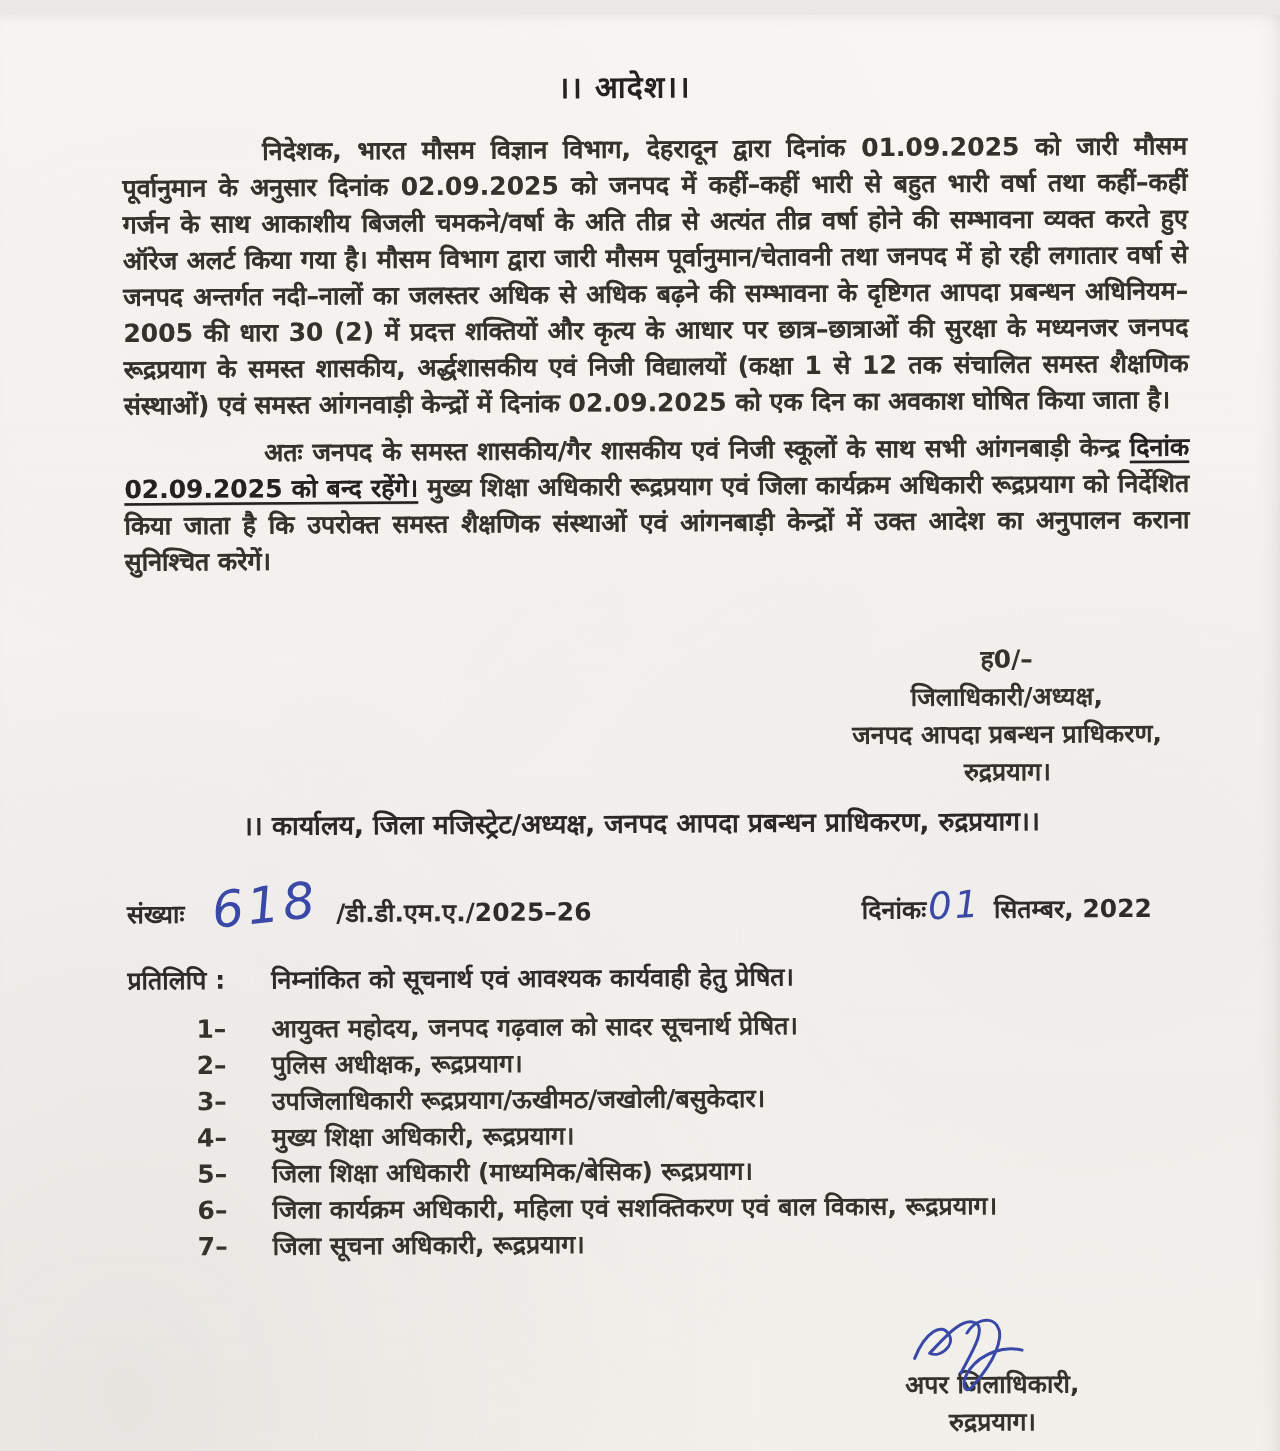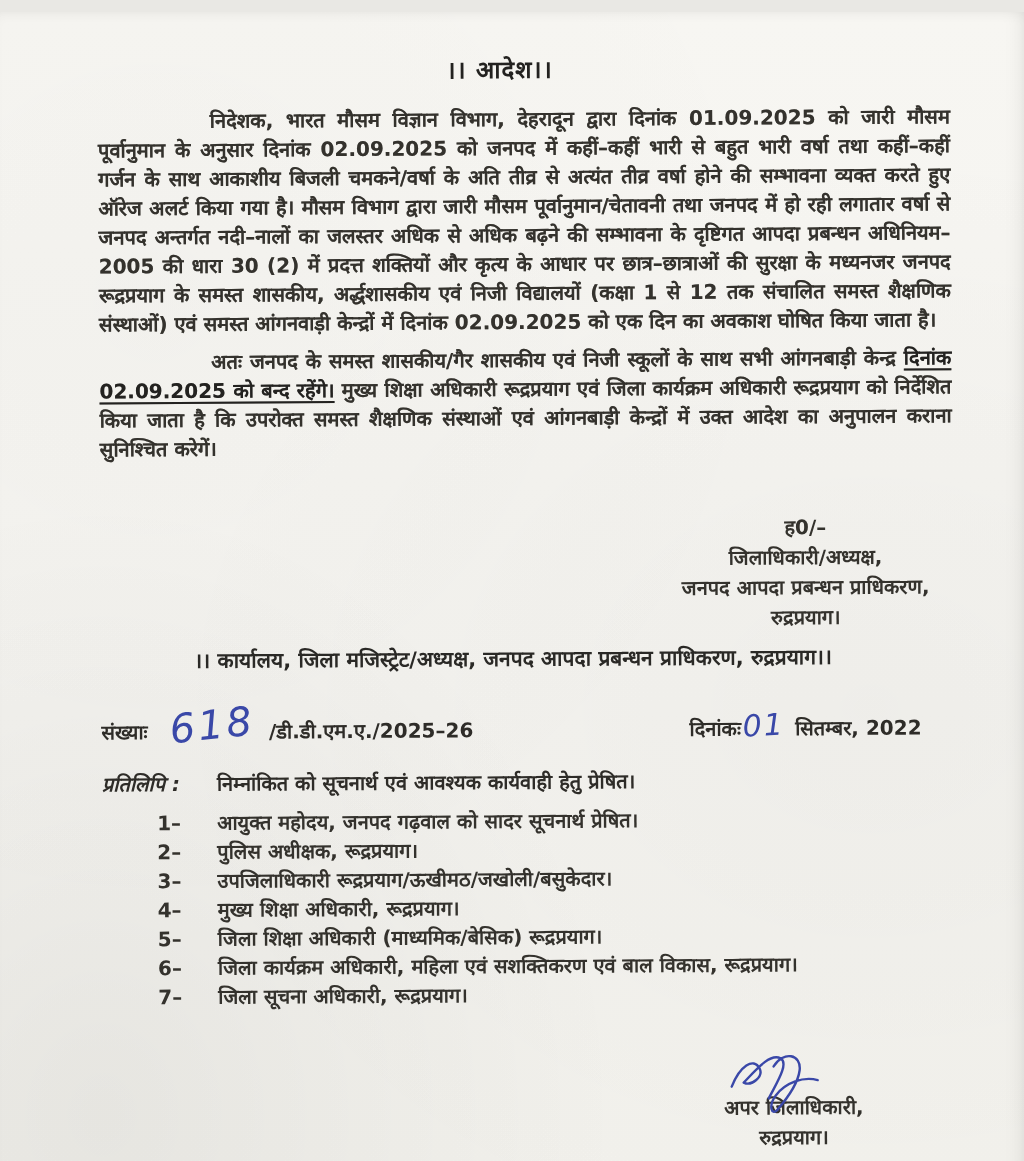--- a/index.html
+++ b/index.html
@@ -69,21 +69,21 @@
   .hand-date {
     font-size: 30px; line-height: 26px; letter-spacing: 2px;
     display: inline-block; transform: rotate(-3deg);
     margin: 0 10px 0 2px;
   }
 
   .copies-heading {
     position: absolute; top: 756px; left: 100px; width: 760px;
     font-size: 20px; font-weight: 600; display: flex;
   }
-  .copies-heading .label { width: 115px; flex: 0 0 auto; font-style: italic; }
+  .copies-heading .label { width: 115px; flex: 0 0 auto; }
   .copies-list { position: absolute; top: 798px; left: 155px; width: 720px; }
   .copy-row { display: flex; margin-bottom: 7px; font-size: 20px; font-weight: 600; line-height: 22px; color: #34322d; }
   .copy-no { width: 60px; flex: 0 0 auto; }
 
   .sig-bottom {
     position: absolute; top: 1082px; left: 660px; width: 260px;
     text-align: center; font-size: 20px; font-weight: 600; line-height: 30px; color: #34322d;
   }
   .sig-scribble {
     position: absolute; top: -48px; left: 60px;

